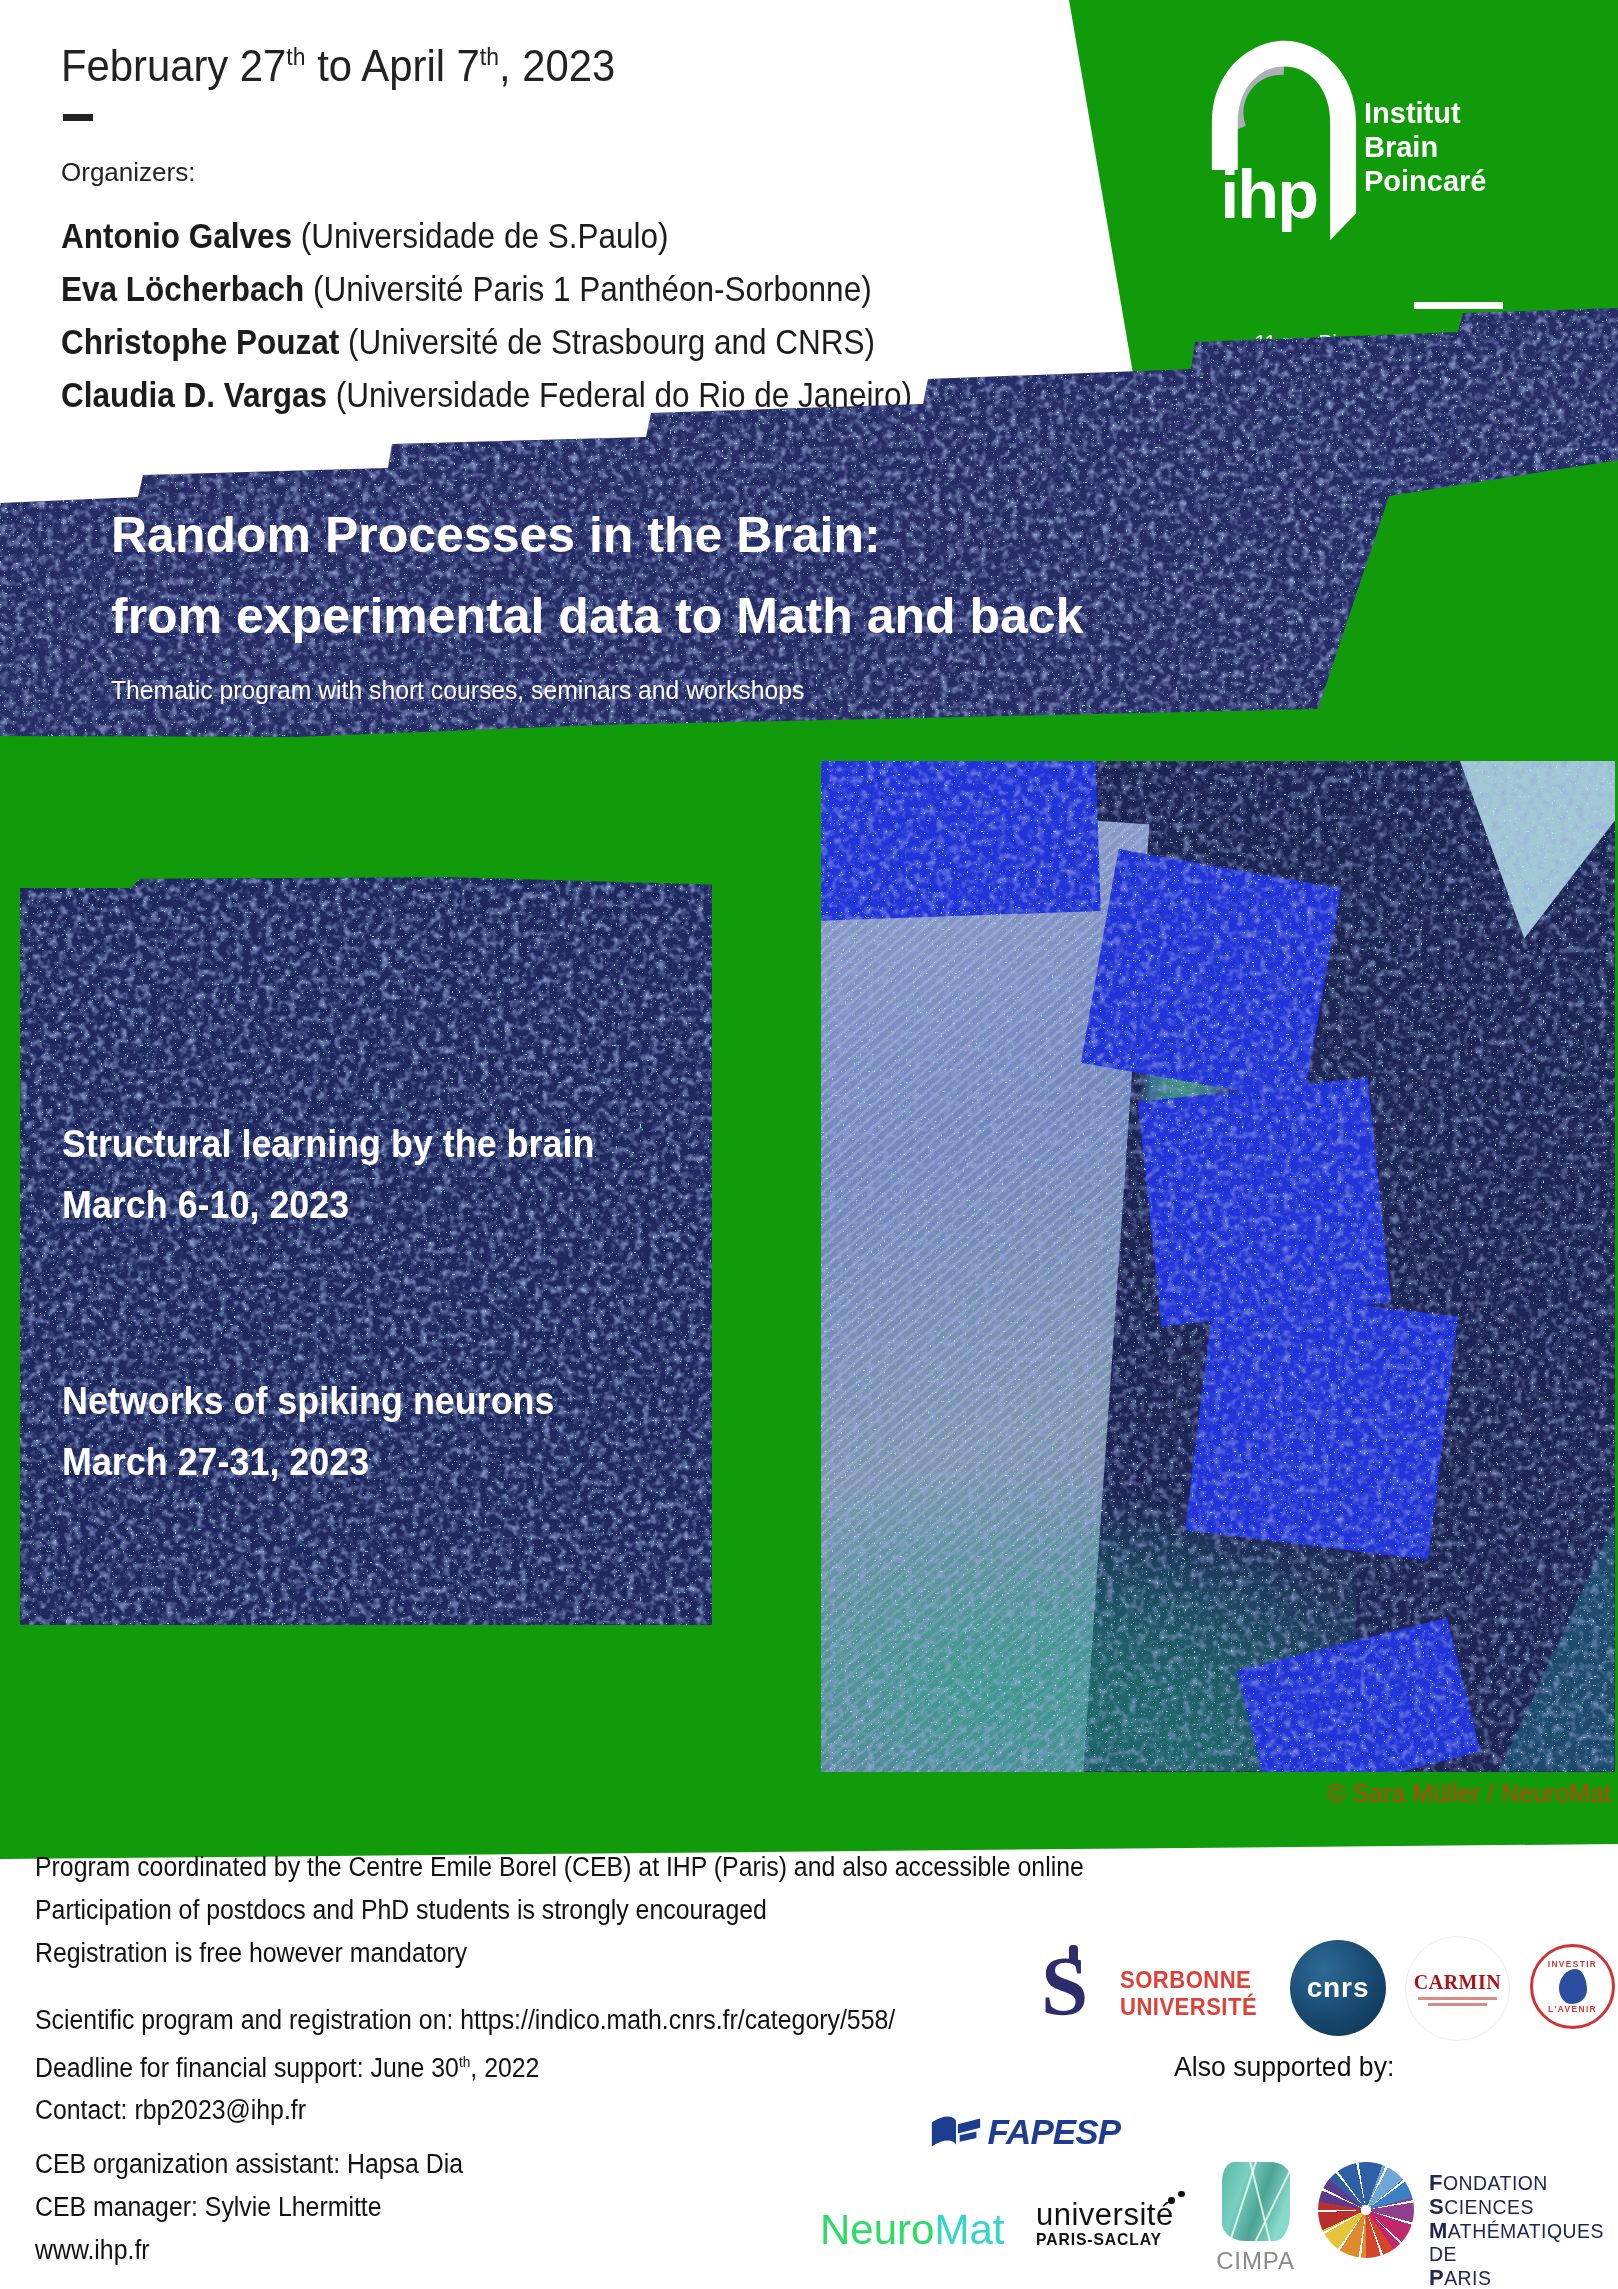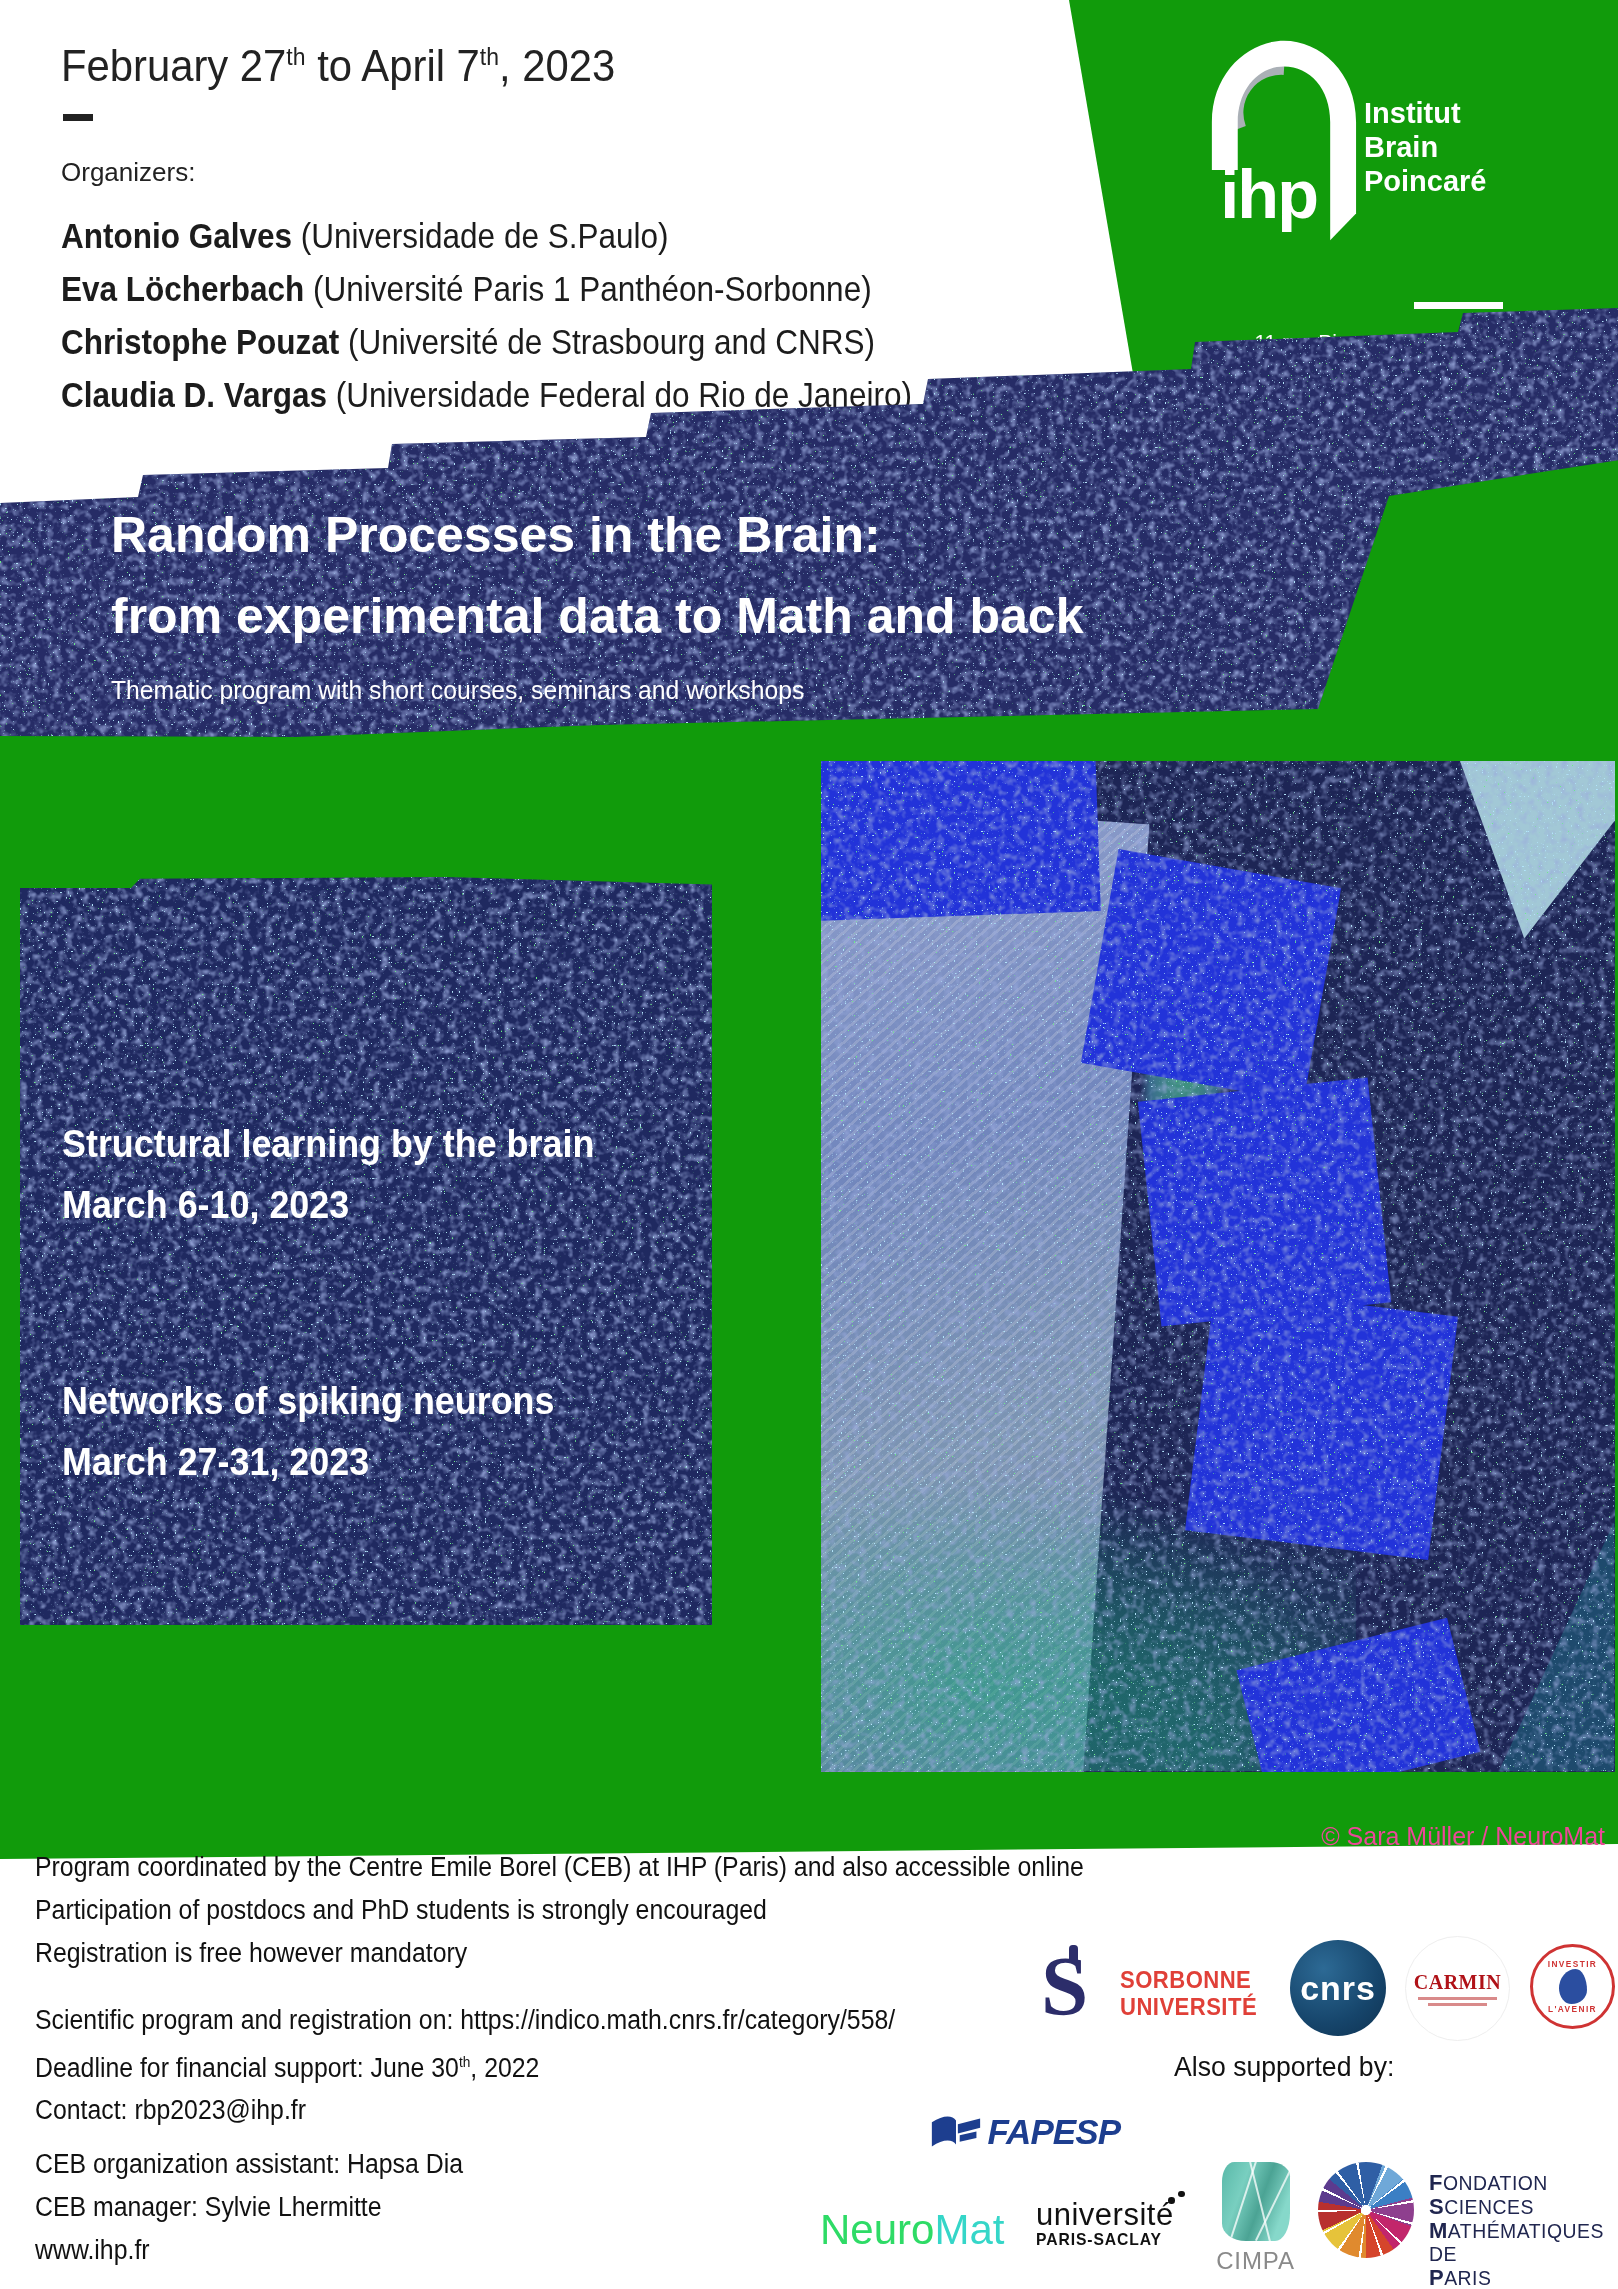--- a/index.html
+++ b/index.html
@@ -58,37 +58,37 @@
   .q3{left:378px;top:540px;width:245px;height:245px;transform:rotate(7deg);}
   .q4{left:429px;top:881px;width:217px;height:138px;transform:rotate(-14deg);}
   .leaf{left:325px;top:189px;width:88px;height:212px;transform:rotate(14deg);border-radius:50% 50% 45% 55%/60% 40% 60% 40%;
     background:radial-gradient(ellipse at 50% 40%,rgba(70,200,120,.85),rgba(90,180,200,.5) 60%,rgba(90,180,200,0) 75%);}
   .teal-bottom{left:0;top:701px;width:535px;height:309px;
     background:radial-gradient(ellipse at 28% 72%,rgba(30,165,120,.55),rgba(30,165,120,0) 68%),
                radial-gradient(ellipse at 72% 95%,rgba(40,170,140,.4),rgba(40,170,140,0) 60%);}
   .tri-br{left:678px;top:761px;width:115px;height:249px;background:#1f6f86;opacity:.5;
     clip-path:polygon(100% 0,100% 100%,0 100%);}
 
-  .credit{right:14px;top:1779px;font-size:25px;color:#ec4899;margin-top:43px;}
+  .credit{right:8px;top:1779px;font-size:25px;color:#c2410c;}
 
   
   .foot{left:35px;font-size:27px;color:#111;transform:scaleX(.92);transform-origin:left top;white-space:nowrap;}
   .f1{top:1846px;line-height:43px;}
   .f2{top:1999px;line-height:42px;}
   .f3{top:2143px;line-height:43px;}
   .also{left:1174px;top:2051px;font-size:28px;color:#111;transform:scaleX(.95);transform-origin:left top;}
 
   
   .sorbonne{left:1041px;top:1949px;width:212px;height:85px;}
   .sorb-glyph{left:0;top:-5.5px;font-family:"Liberation Serif",serif;font-weight:700;font-size:85px;color:#2c2d6a;line-height:85px;}
   .sorb-tower{left:28px;top:-3.7px;width:9.2px;height:14.8px;background:#2c2d6a;border-radius:3.7px 3.7px 0 0;}
   .sorb-text{left:79px;top:16.6px;color:var(--sorbonne-red);font-weight:700;font-size:24px;line-height:27px;letter-spacing:0.5px;transform:scaleX(.92);transform-origin:left top;white-space:nowrap;}
   .cnrs{left:1290px;top:1940px;width:96px;height:96px;border-radius:50%;
     background:radial-gradient(circle at 35% 30%,#2d6a95,#16456b 60%,#0e3150);display:flex;align-items:center;justify-content:center;}
-  .cnrs span{color:#fff;font-size:34px;font-weight:600;letter-spacing:0.9px;}
+  .cnrs span{color:#fff;font-size:28px;font-weight:600;letter-spacing:0.9px;}
   .carmin{left:1405px;top:1936px;width:103px;height:103px;border-radius:50%;background:#fff;border:0.9px solid #eee;
     display:flex;flex-direction:column;align-items:center;justify-content:center;}
   .carmin .word{font-family:"Liberation Serif",serif;font-weight:700;font-size:20px;color:var(--carmin-red);letter-spacing:0.5px;}
   .carmin .bar{height:2.8px;background:#d98a8a;margin-top:2.8px;}
   .b1{width:79px;} .b2{width:59px;}
   .investir{left:1530px;top:1944px;width:85px;height:85px;border-radius:50%;border:3.7px solid #cf3333;background:#fff;box-sizing:border-box;
     display:flex;flex-direction:column;align-items:center;justify-content:center;padding:3.7px 0;}
   .investir .ring-txt{font-size:8.3px;font-weight:700;color:#cf3333;letter-spacing:1.4px;}
   .marianne{width:28px;height:35px;background:#2b4ea0;border-radius:60% 40% 55% 45%/55% 60% 40% 45%;}
 

